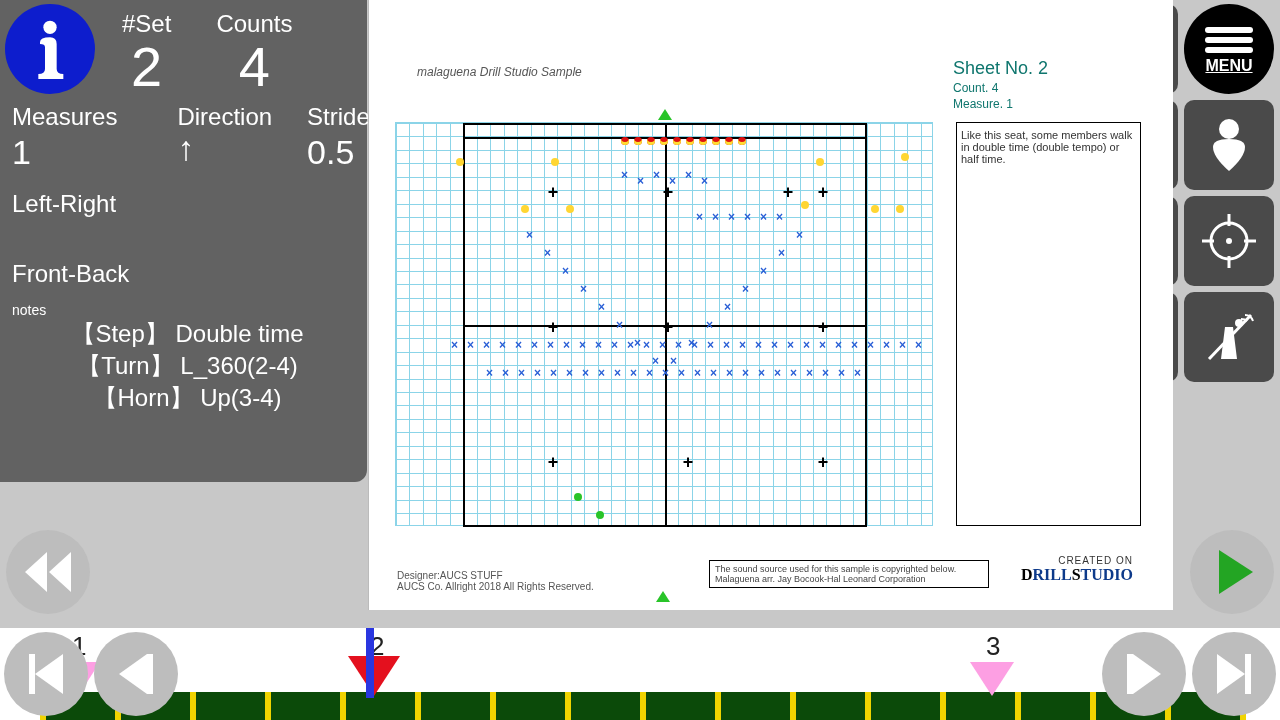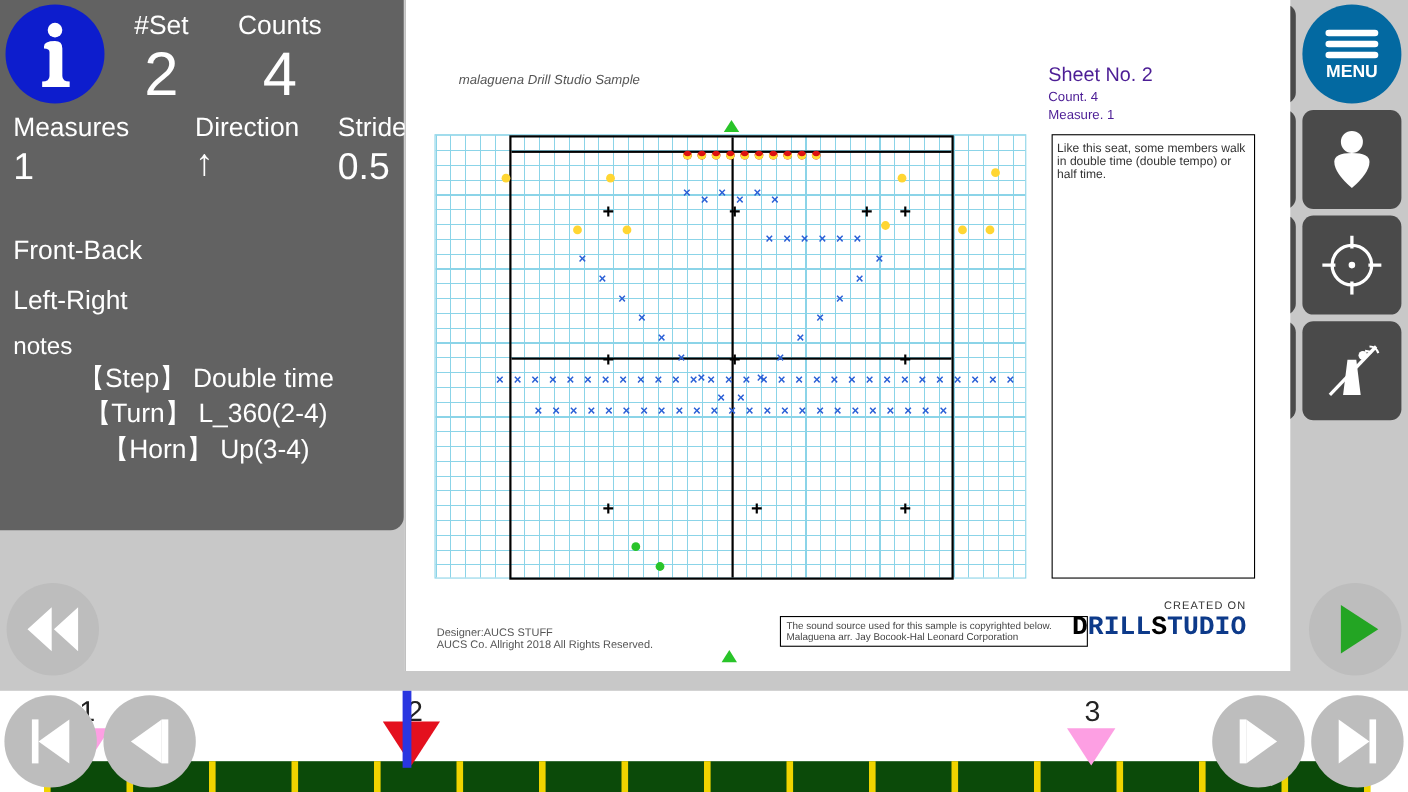--- a/index.html
+++ b/index.html
@@ -29,50 +29,50 @@
 .top-col { margin-right: 45px; }
 .lab { font-size: 24px; font-weight: 300; }
 .big { font-size: 56px; font-weight: 400; line-height: 1.05; text-align: center; }
 .row2 { display: flex; margin-top: 6px; }
 .mcol { margin-right: 35px; }
 .arrow { font-size: 38px; display:inline-block; transform: translateY(-4px); }
 .sval { font-size: 34px; margin-top: 2px; }
 .leftpad { margin-top: 18px; font-size: 24px; }
 .notes-blk { margin-top: 14px; }
 .notes-blk .nl { font-size: 24px; margin-left: 8px; text-align: center; }
-.notes-hdr { font-size: 22px; }
+.notes-hdr { font-size: 14px; }
 
 
 .rtb { position: absolute; right: 2px; top: 4px; width: 190px; }
 .rtb .row { display: flex; gap: 6px; margin-bottom: 6px; }
 .tbtn {
   width: 90px; height: 90px;
   background: #4a4a4a;
   border-radius: 10px;
   display: flex; align-items: center; justify-content: center;
   color: #fff; font-size: 34px; font-weight: 700;
 }
-.tbtn.blue { background: #0369a1; border-radius: 50%; }
+.tbtn.blue { background: #000000; border-radius: 50%; text-decoration: underline; }
 .tbtn.white { background: #fff; color: #000; font-size: 42px; }
 .tbtn .small-lbl { font-size: 16px; font-weight: 700; }
 .tbtn .stack { display:flex; flex-direction:column; align-items:center; }
 .burger span { display:block; width:48px; height:6px; background:#fff; margin:4px 0; border-radius:3px; }
 
 
 .sheet-wrap {
   position: absolute; left: 368px; top: 0;
   width: 805px; height: 610px;
   background: #fff;
   border-left: 1px solid #bbb;
 }
 .sheet-pad { padding: 55px 22px 0 22px; position: relative; height: 100%; }
 .sheet-title { position: absolute; top: 65px; left: 48px; font-size: 12px; font-style: italic; color: #555; }
 .sheet-info {
   position: absolute; top: 58px; right: 35px; width: 185px;
-  color:#4c1d95;
+  color:#0f766e;
 }
 .sheet-info .sn { font-size: 18px; }
 .sheet-info .sl { font-size: 12px; margin-top: 2px; }
 .note-box {
   position: absolute; top: 122px; right: 32px;
   width: 185px; height: 404px;
   border: 1px solid #000; background:#fff;
   padding: 6px 4px; font-size: 11px; color:#333;
 }
 .field {
@@ -100,21 +100,21 @@
 
 .foot { position:absolute; bottom: 18px; left: 28px; font-size: 10px; color:#555; }
 .copyright-box {
   position:absolute; bottom: 22px; left: 340px; width: 280px;
   border:1px solid #000; padding: 3px 5px; font-size:9px; color:#444;
 }
 .logo {
   position:absolute; bottom: 26px; right: 40px; text-align:right;
 }
 .logo .c { font-size:10px; letter-spacing:1px; color:#333; }
-.logo .d { font-family: Liberation Mono, monospace; font-size: 24px; font-weight:700; color:#0d3a8a; }
+.logo .d { font-family: Liberation Serif, serif; font-size: 16px; font-weight:700; color:#0d3a8a; }
 .logo .d span { color:#000; }
 
 
 .circ {
   width: 84px; height: 84px; border-radius:50%;
   background: #bdbdbd; display:flex; align-items:center; justify-content:center;
 }
 .rew-wrap { position:absolute; left: 6px; top: 530px; }
 .play-wrap { position:absolute; right: 6px; top: 530px; }
 .play-tri { width:0;height:0;border-top:22px solid transparent;border-bottom:22px solid transparent;border-left:34px solid #23a523; margin-left:8px; }
@@ -168,22 +168,22 @@
     </div>
     <div class="mcol">
       <div class="lab">Direction</div>
       <div class="sval arrow">↑</div>
     </div>
     <div class="mcol">
       <div class="lab">Stride</div>
       <div class="sval">0.5</div>
     </div>
   </div>
+  <div class="leftpad">Left-Right</div>
   <div class="leftpad" style="margin-top:42px">Front-Back</div>
-  <div class="leftpad">Left-Right</div>
   <div class="notes-blk">
     <div class="notes-hdr">notes</div>
     <div class="nl">【Step】 Double time</div>
     <div class="nl">【Turn】 L_360(2-4)</div>
     <div class="nl">【Horn】 Up(3-4)</div>
   </div>
 </div>
 
 <div class="rtb">
   <div class="row">

